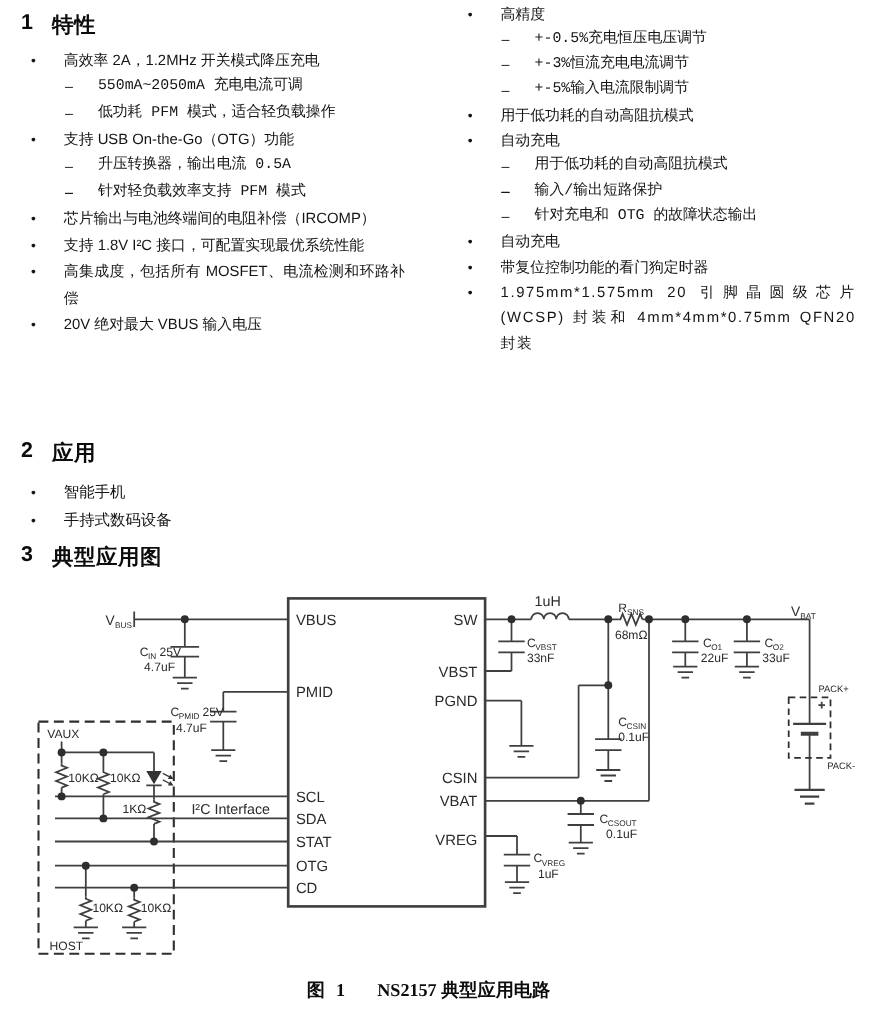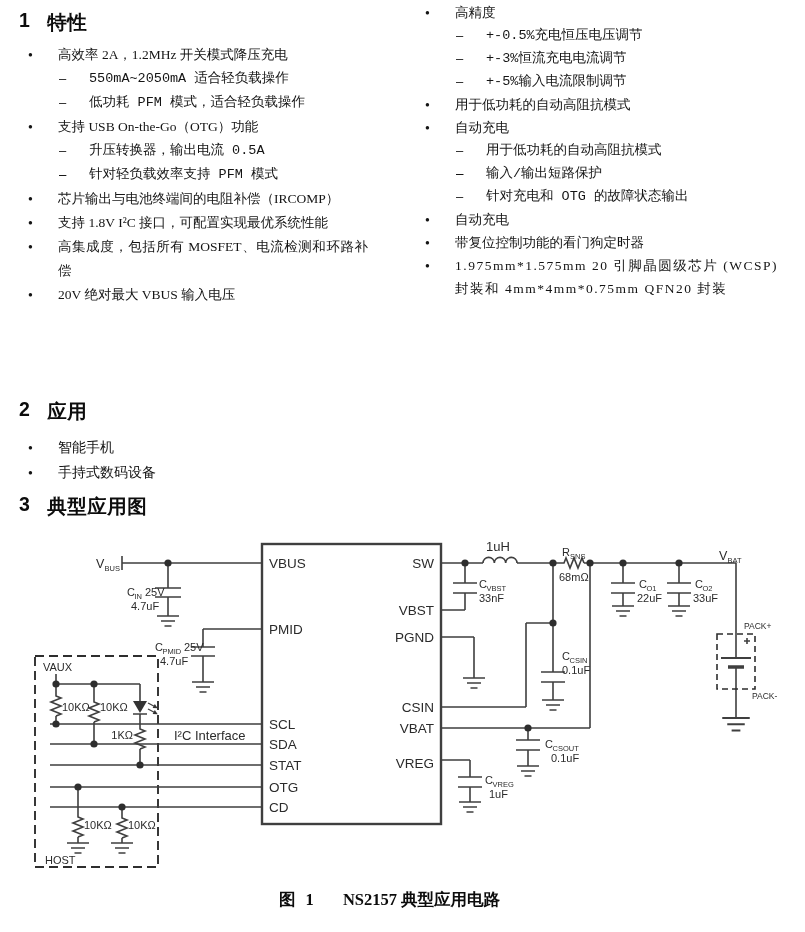--- a/index.html
+++ b/index.html
@@ -10,21 +10,21 @@
   .col{position:absolute;list-style:none;margin:0;padding:0;}
   .col.left{left:27px;top:43px;width:341px;}
   .col.right{left:424px;top:1px;width:354px;}
   .col.apps{left:27px;top:435px;width:341px;}
   .li{position:relative;line-height:24px;font-size:13.5px;color:#141414;}
   .col.right .li{line-height:23px;}
   .col.apps .li{line-height:25px;font-size:14px;}
   .mk{position:absolute;top:0;}
   .l1>.mk{left:1px;font-size:8px;}
   .l2>.mk{left:32px;font-size:13px;}
-  .l1>.tx{display:block;margin-left:31px;text-align:justify;font-family:Liberation Serif, serif;}
+  .l1>.tx{display:block;margin-left:31px;text-align:justify;}
   .l2>.tx{display:block;margin-left:62px;font-family:Liberation Mono, monospace;}
   .spread .tx{letter-spacing:1.5px;}
   .caption{position:absolute;top:889px;left:0;width:779px;text-align:center;
            font-family:"Liberation Serif",serif;font-weight:700;font-size:16.5px;color:#0c0c0c;}
   .caption .fig-label{margin-right:22px;letter-spacing:3px;}
   svg.circuit{position:absolute;left:0;top:530px;}
   svg .w{stroke:#3f3f3f;stroke-width:1.6;fill:none;}
   svg .w2{stroke:#3f3f3f;stroke-width:2.4;fill:none;}
   svg .dash{stroke:#2e2e2e;stroke-width:1.9;fill:none;stroke-dasharray:9 5;}
   svg .dash2{stroke:#2e2e2e;stroke-width:1.6;fill:none;stroke-dasharray:6 4;}
@@ -48,21 +48,21 @@
     <span>特性</span>
   </div>
 
   <ul class="col left">
     <li class="li l1">
         <span class="mk">●</span>
         <span class="tx">高效率 2A，1.2MHz 开关模式降压充电</span>
       </li>
     <li class="li l2">
         <span class="mk">–</span>
-        <span class="tx">550mA~2050mA 适合轻负载操作</span>
+        <span class="tx">550mA~2050mA 充电电流可调</span>
       </li>
     <li class="li l2">
         <span class="mk">–</span>
         <span class="tx">低功耗 PFM 模式，适合轻负载操作</span>
       </li>
     <li class="li l1">
         <span class="mk">●</span>
         <span class="tx">支持 USB On-the-Go（OTG）功能</span>
       </li>
     <li class="li l2">

